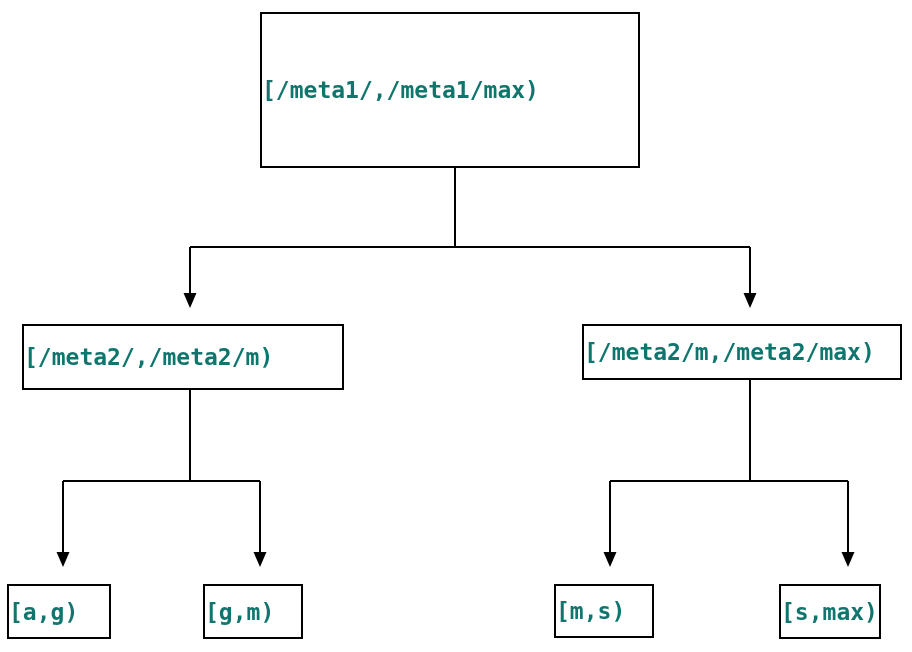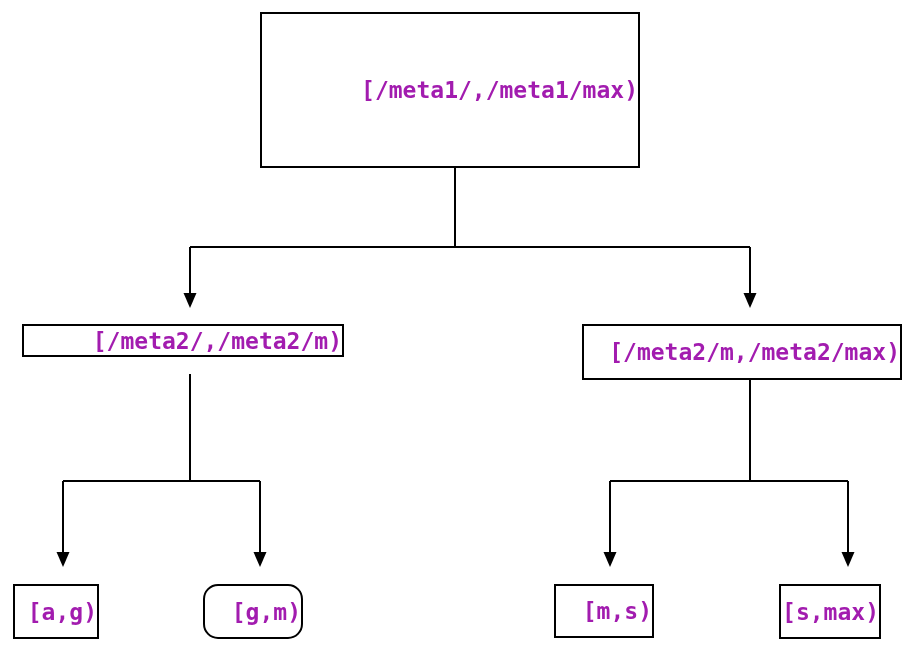--- a/index.html
+++ b/index.html
@@ -29,35 +29,35 @@
   }
   .connectors polygon {
     fill: #000000;
     stroke: none;
   }
   .node {
     position: absolute;
     box-sizing: border-box;
     border: 2px solid #000000;
     background: #ffffff;
-    color: #a21caf;
+    color: #0f766e;
     display: flex;
     align-items: center;
-    justify-content: flex-end;
+    justify-content: flex-start;
     font-size: 23px;
     font-weight: 600;
     white-space: nowrap;
   }
   .node-root   { left: 260px; top: 12px;  width: 380px; height: 156px; }
-  .node-l2a    { left: 22px;  top: 324px; width: 322px; height: 33px; padding-left: 20px;  }
+  .node-l2a    { left: 22px;  top: 324px; width: 322px; height: 66px;  }
   .node-l2b    { left: 582px; top: 324px; width: 320px; height: 56px;  }
-  .node-leaf0  { left: 7px;   top: 584px; width: 86px; height: 55px; margin-left: 6px;  }
-  .node-leaf1  { left: 203px; top: 584px; width: 100px; height: 55px; border-radius: 15px;  }
+  .node-leaf0  { left: 7px;   top: 584px; width: 104px; height: 55px;  }
+  .node-leaf1  { left: 203px; top: 584px; width: 100px; height: 55px;  }
   .node-leaf2  { left: 554px; top: 584px; width: 100px; height: 54px;  }
-  .node-leaf3  { left: 779px; top: 584px; width: 102px; height: 55px; padding-left: 13px;  }
+  .node-leaf3  { left: 779px; top: 584px; width: 102px; height: 55px;  }
 </style>
 </head>
 <body>
 
 <div class="canvas">
 
   <svg class="connectors" viewBox="0 0 912 652">
 
     <g>
       <path d="M455,168 L455,247"></path>

